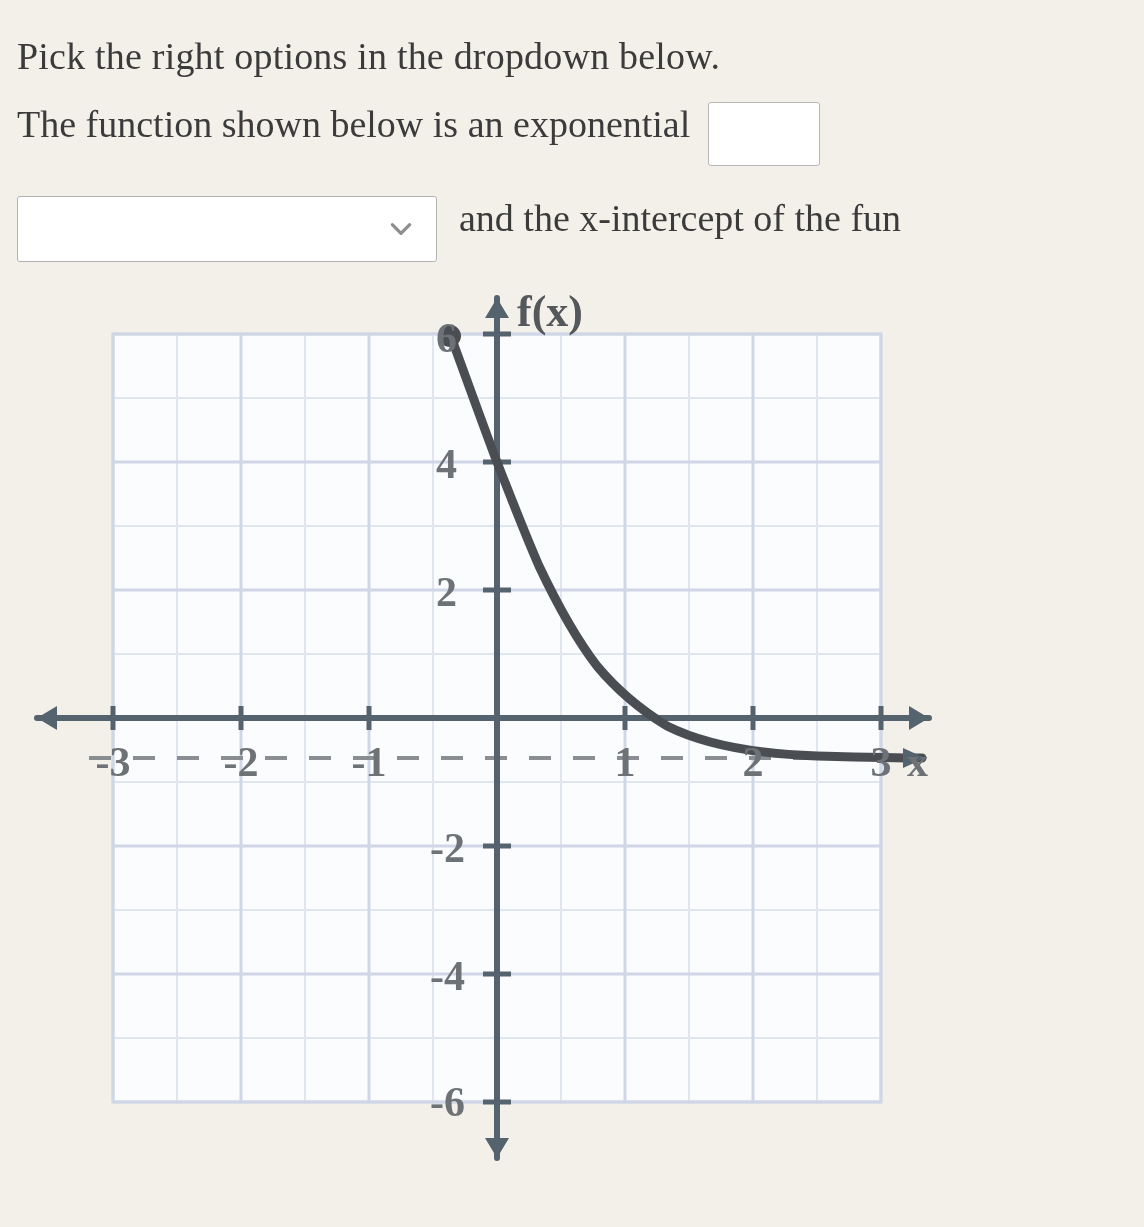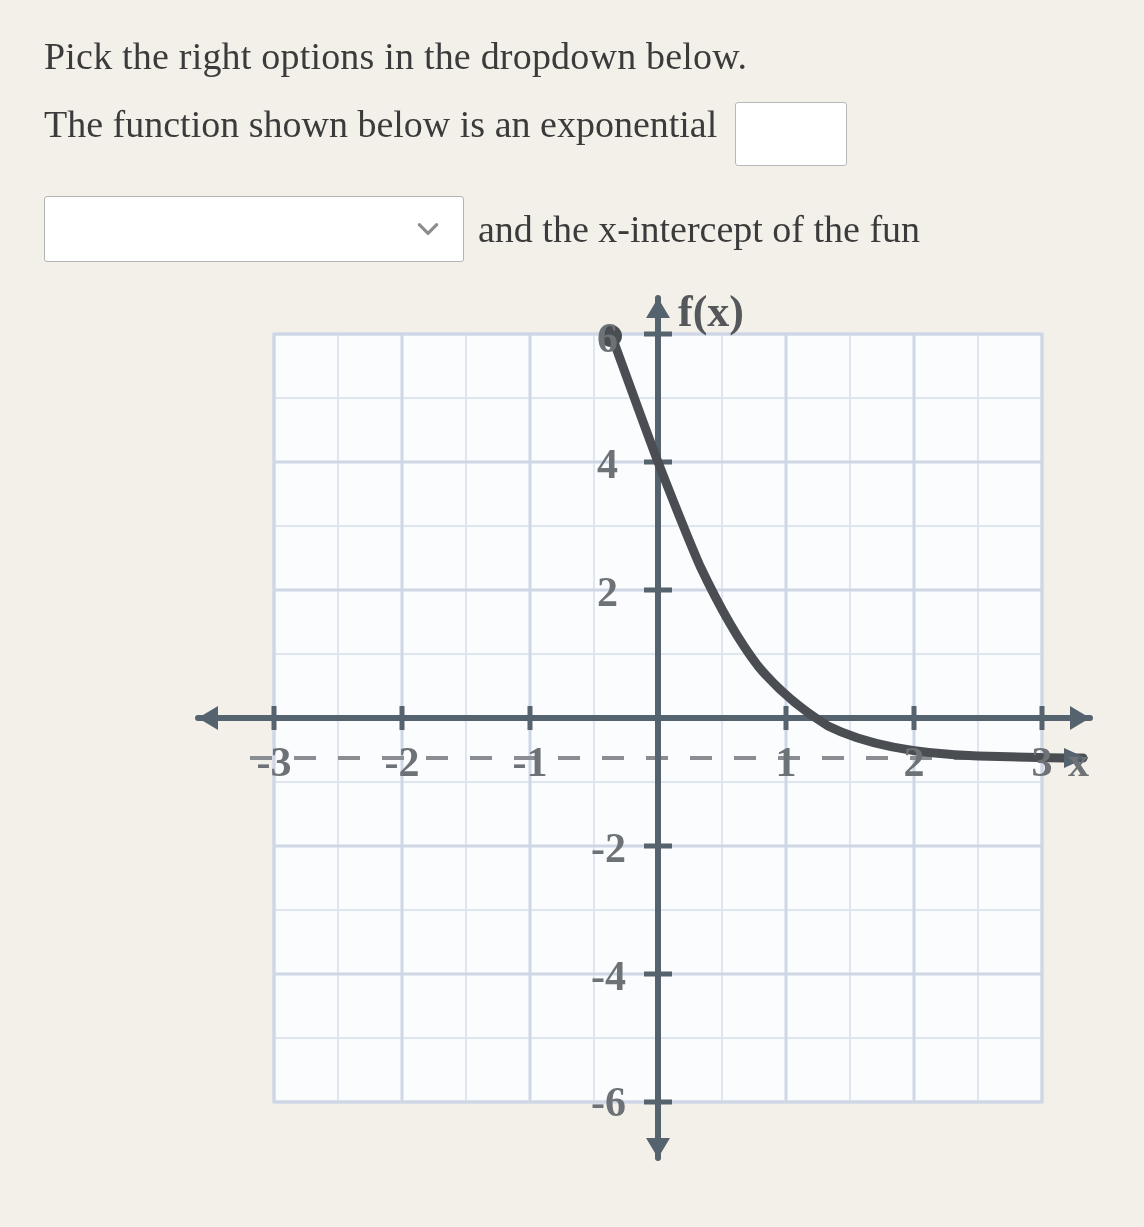--- a/index.html
+++ b/index.html
@@ -1,24 +1,24 @@
 <!DOCTYPE html>
 <html><head>
 <meta charset="utf-8">
 <style>
   html,body{margin:0;padding:0;width:1144px;height:1227px;background:#f3f0ea;font-family:Georgia,'Times New Roman',serif;color:#3d3d3d;overflow:hidden}
-  .page{padding:34px 36px 0 44px}
+  .page{padding:34px 36px 0 17px}
   .line1{font-size:38px;letter-spacing:.2px;color:#3b3b3b;margin-bottom:24px}
   .line2{font-size:38px;color:#3b3b3b;display:flex;align-items:flex-start;gap:18px;margin-bottom:30px}
   .blank{display:inline-block;width:110px;height:62px;background:#fff;border:1px solid #b8b8b8;border-radius:3px;vertical-align:middle}
-  .line3{display:flex;align-items:center;gap:14px;font-size:38px;color:#3b3b3b;margin-bottom:24px}
+  .line3{display:flex;align-items:flex-start;gap:22px;font-size:38px;color:#3b3b3b;margin-bottom:24px}
   .dropdown{width:420px;height:66px;background:#fff;border:1px solid #b3b3b3;border-radius:3px;display:flex;align-items:center;justify-content:flex-end;padding-right:20px;box-sizing:border-box}
   .chev{width:30px;height:30px;display:flex;align-items:center;justify-content:center;color:#8e8e8e}
   .chev svg{width:26px;height:26px}
-  .graph-wrap{display:flex;justify-content:flex-end;margin-top:10px}
+  .graph-wrap{display:flex;justify-content:flex-start;margin-top:10px}
   svg.plot{display:block}
   .grid-line{stroke:#cfd7e6;stroke-width:3}
   .grid-line-sub{stroke:#e0e6ef;stroke-width:2}
   .axis{stroke:#55636e;stroke-width:6;stroke-linecap:round}
   .curve{fill:none;stroke:#4a4e52;stroke-width:9;stroke-linecap:round;stroke-linejoin:round}
   .asym{stroke:#8a8e92;stroke-width:4;stroke-dasharray:22 22}
   .tick-lbl{font:600 42px Georgia,serif;fill:#6d7277}
   .axis-head{fill:#55636e}
   .mark-dot{fill:#4a4e52}
   .fx-lbl{font:700 44px Georgia,serif;fill:#55585b}

